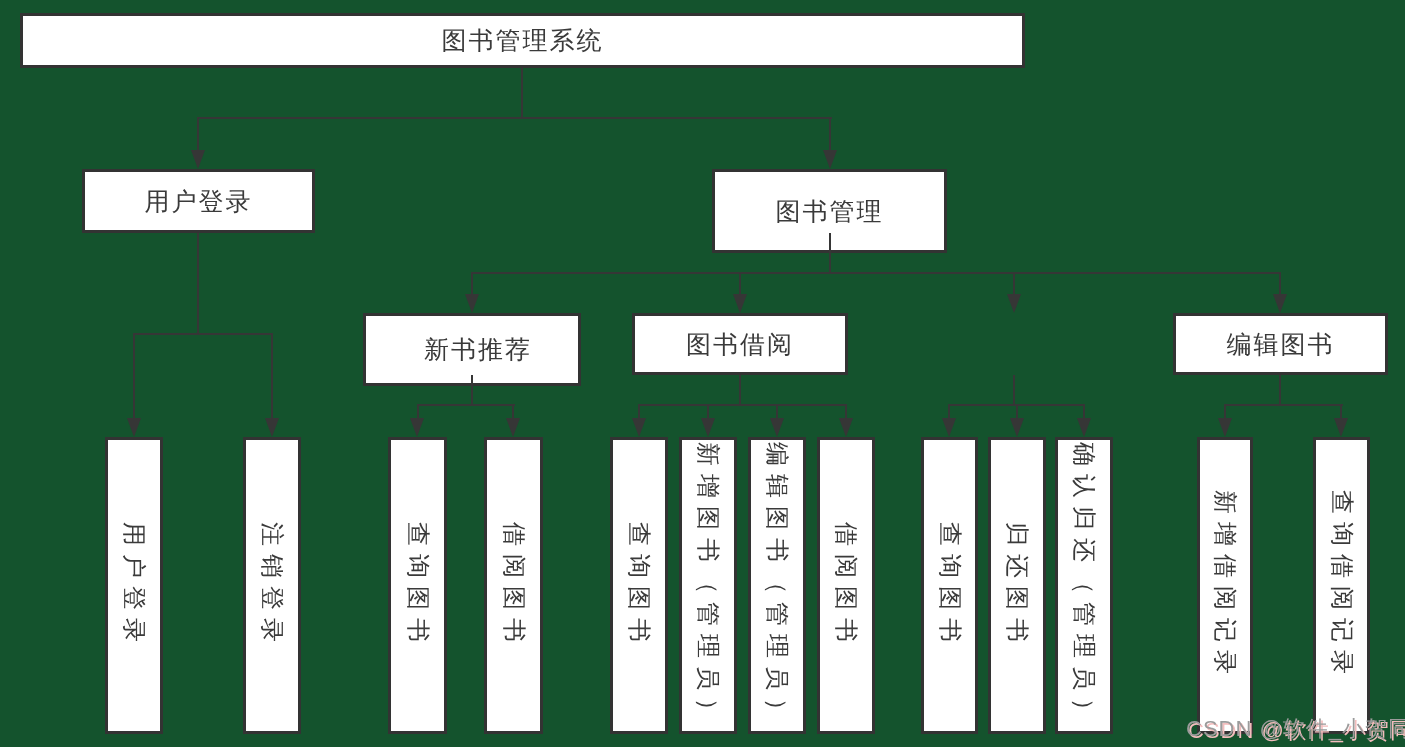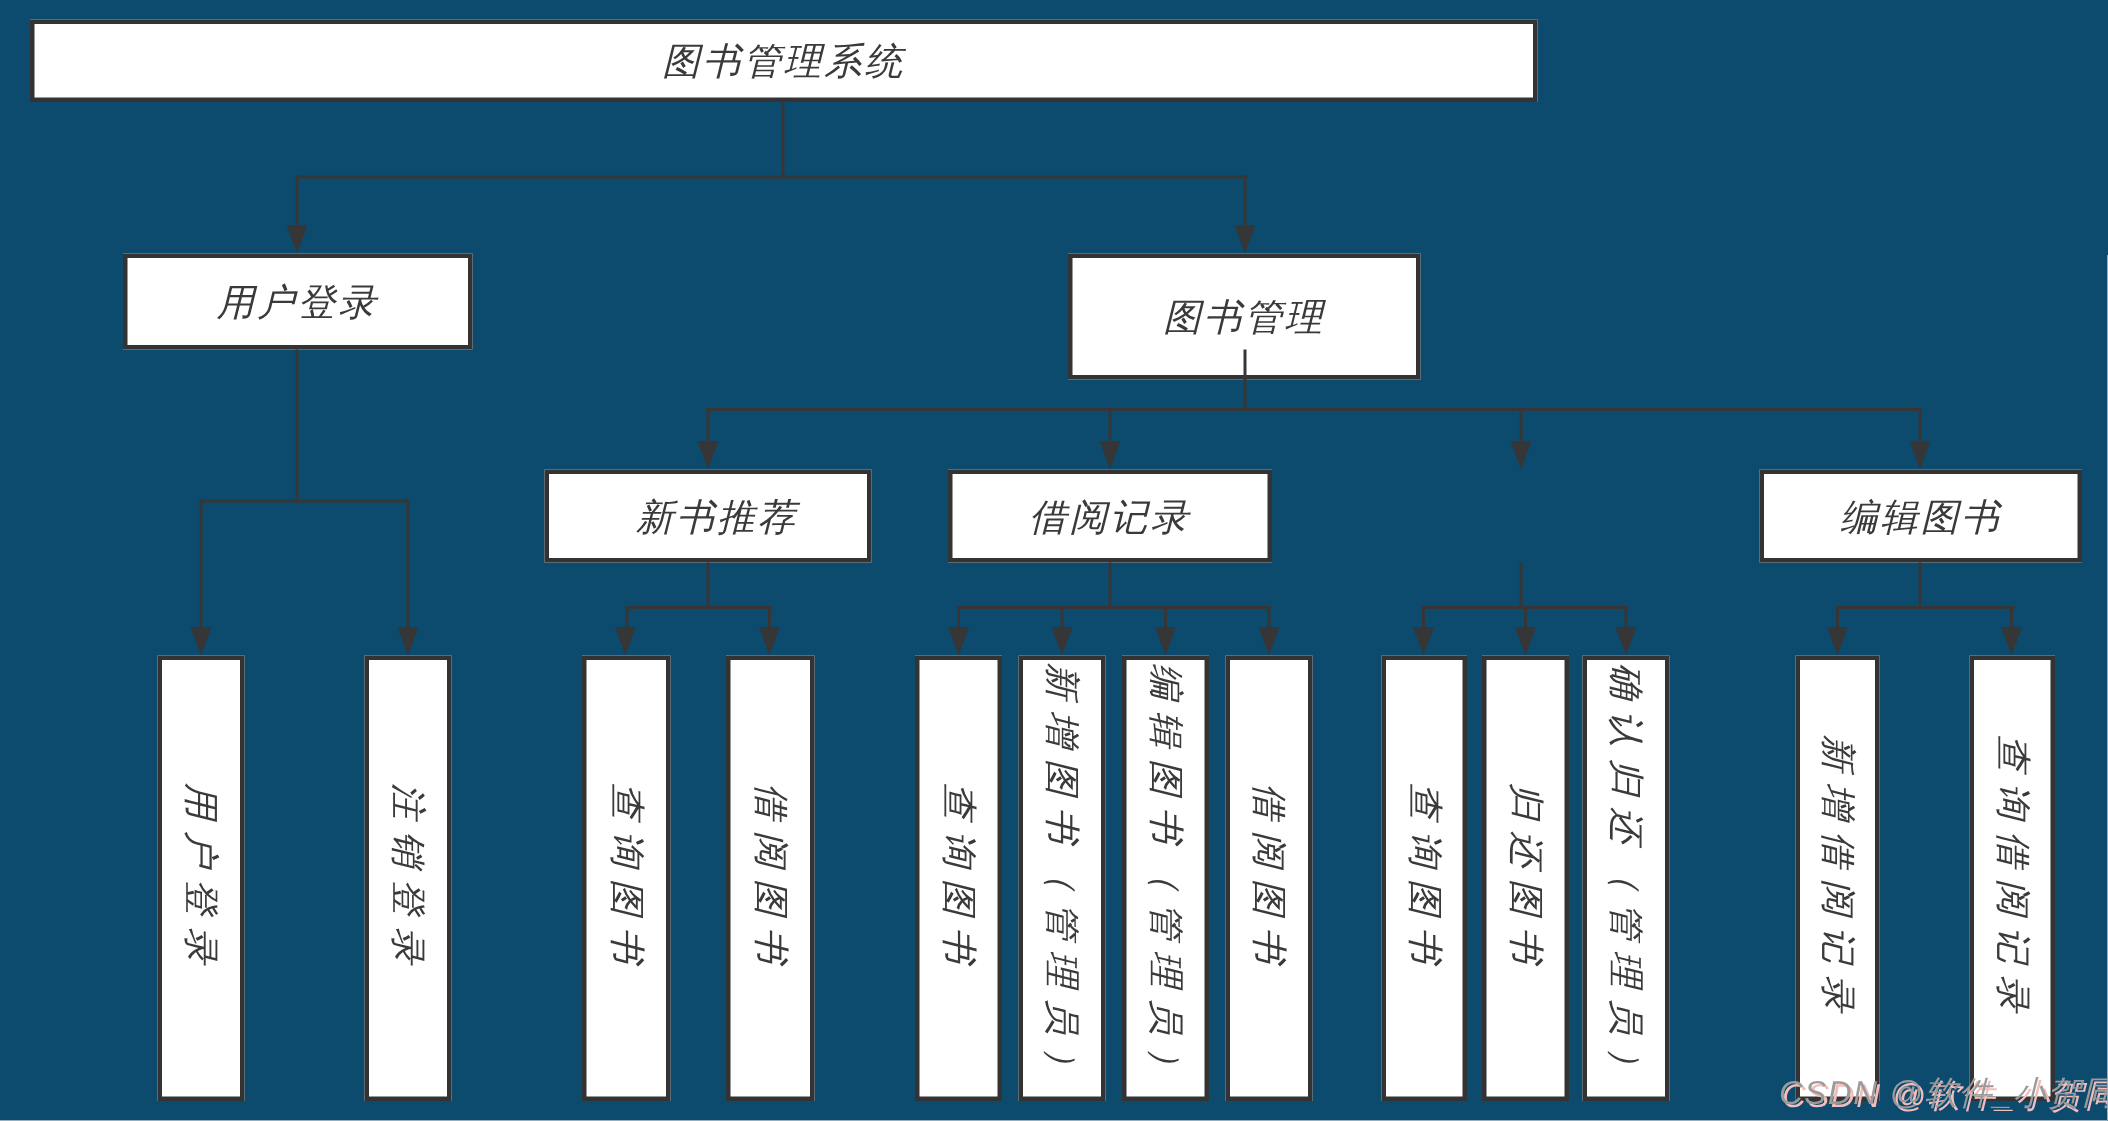--- a/index.html
+++ b/index.html
@@ -5,23 +5,22 @@
   html, body {
     margin: 0;
     padding: 0;
     background: #ffffff;
     font-family: "Liberation Sans", "DejaVu Sans", sans-serif;
   }
   .canvas {
     position: relative;
     width: 1405px;
     height: 747px;
-    background: #0c4a6e;
+    background: #14532d;
     overflow: hidden;
-    font-style: italic;
   }
   .node {
     position: absolute;
     box-sizing: border-box;
     border: 3px solid #333333;
     background: #ffffff;
     display: flex;
     align-items: center;
     justify-content: center;
     color: #3a3a3a;
@@ -103,25 +102,25 @@
   <div class="hline" style="left:471px; top:272px; width:810px; height:2px;"></div>
   <div class="vline" style="left:471px; top:272px; width:2px; height:24px;"></div>
   <div class="arr" style="left:465px; top:294px;"></div>
   <div class="vline" style="left:739px; top:272px; width:2px; height:24px;"></div>
   <div class="arr" style="left:733px; top:294px;"></div>
   <div class="vline" style="left:1013px; top:272px; width:2px; height:24px;"></div>
   <div class="arr" style="left:1007px; top:294px;"></div>
   <div class="vline" style="left:1279px; top:272px; width:2px; height:24px;"></div>
   <div class="arr" style="left:1273px; top:294px;"></div>
 
-  <div class="node" style="left:363px; top:313px; width:218px; height:62px;padding-left:12px;">
+  <div class="node" style="left:363px; top:313px; width:218px; height:73px;padding-left:12px;">
     <span>新书推荐</span>
   </div>
   <div class="node" style="left:632px; top:313px; width:216px; height:62px;">
-    <span>借阅记录</span>
+    <span>图书借阅</span>
   </div>
   <div class="node" style="left:1173px; top:313px; width:215px; height:62px;">
     <span>编辑图书</span>
   </div>
 
   <div class="vline" style="left:471px; top:375px; width:2px; height:31px;"></div>
   <div class="vline" style="left:739px; top:375px; width:2px; height:31px;"></div>
   <div class="vline" style="left:1013px; top:375px; width:2px; height:31px;"></div>
   <div class="vline" style="left:1279px; top:375px; width:2px; height:31px;"></div>
 

